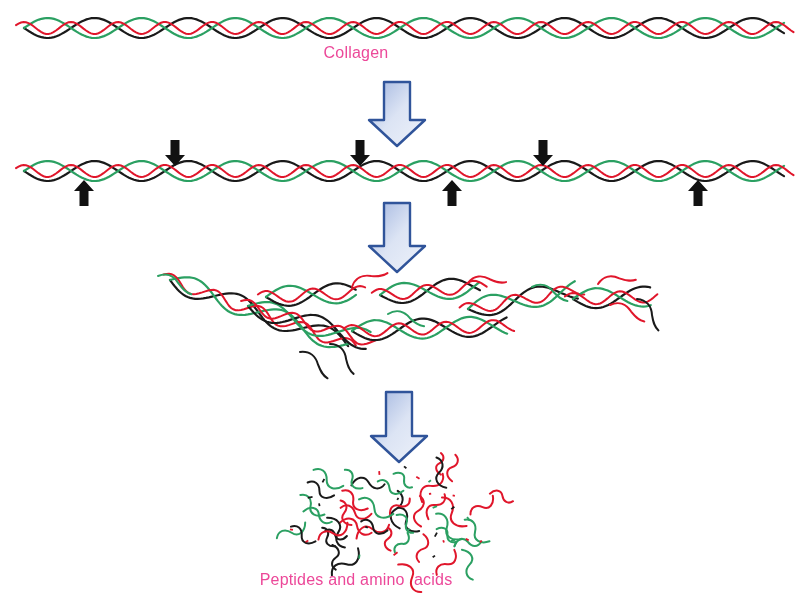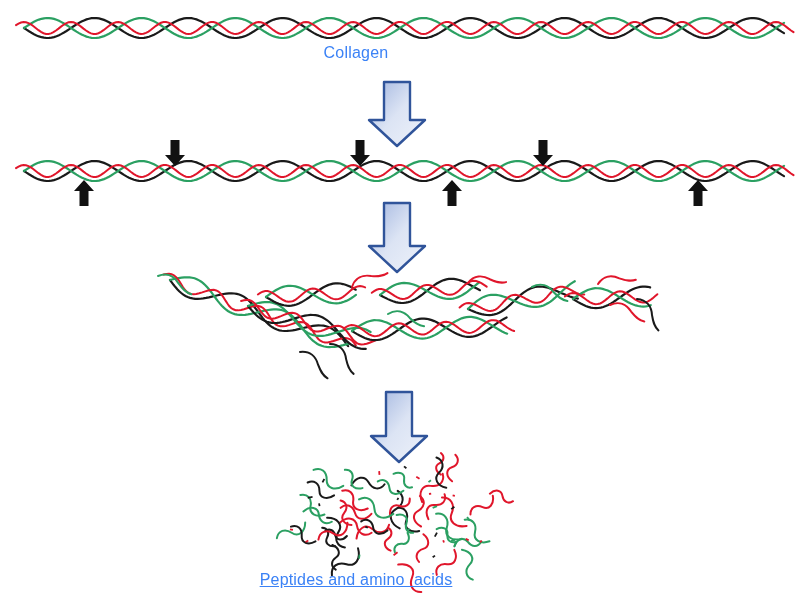--- a/index.html
+++ b/index.html
@@ -1,23 +1,23 @@
 <!DOCTYPE html>
 <html><head>
 <meta charset="utf-8">
 <style>
   html,body{margin:0;padding:0;background:#fff;}
   .canvas{position:relative;width:800px;height:603px;background:#fff;overflow:hidden;
           font-family:"Liberation Sans",sans-serif;}
   svg{position:absolute;left:0;top:0;}
-  .label{position:absolute;left:0;width:712px;text-align:center;color:#3b82f6;
+  .label{position:absolute;left:0;width:712px;text-align:center;color:#ec4899;
          font-size:16px;letter-spacing:.2px;white-space:pre;}
   #label-collagen{top:44px;}
   #label-degraded{top:352px;}
-  #label-peptides{top:571px;text-decoration:underline;}
+  #label-peptides{top:571px;}
 </style>
 </head>
 <body>
 
 <div class="canvas">
   <svg id="art" width="800" height="603" viewBox="0 0 800 603">
       <defs>
         <linearGradient id="blueGrad" x1="0" y1="0" x2="1" y2="1">
           <stop offset="0%" stop-color="#9fb3de"></stop>
           <stop offset="50%" stop-color="#dce4f4"></stop>

